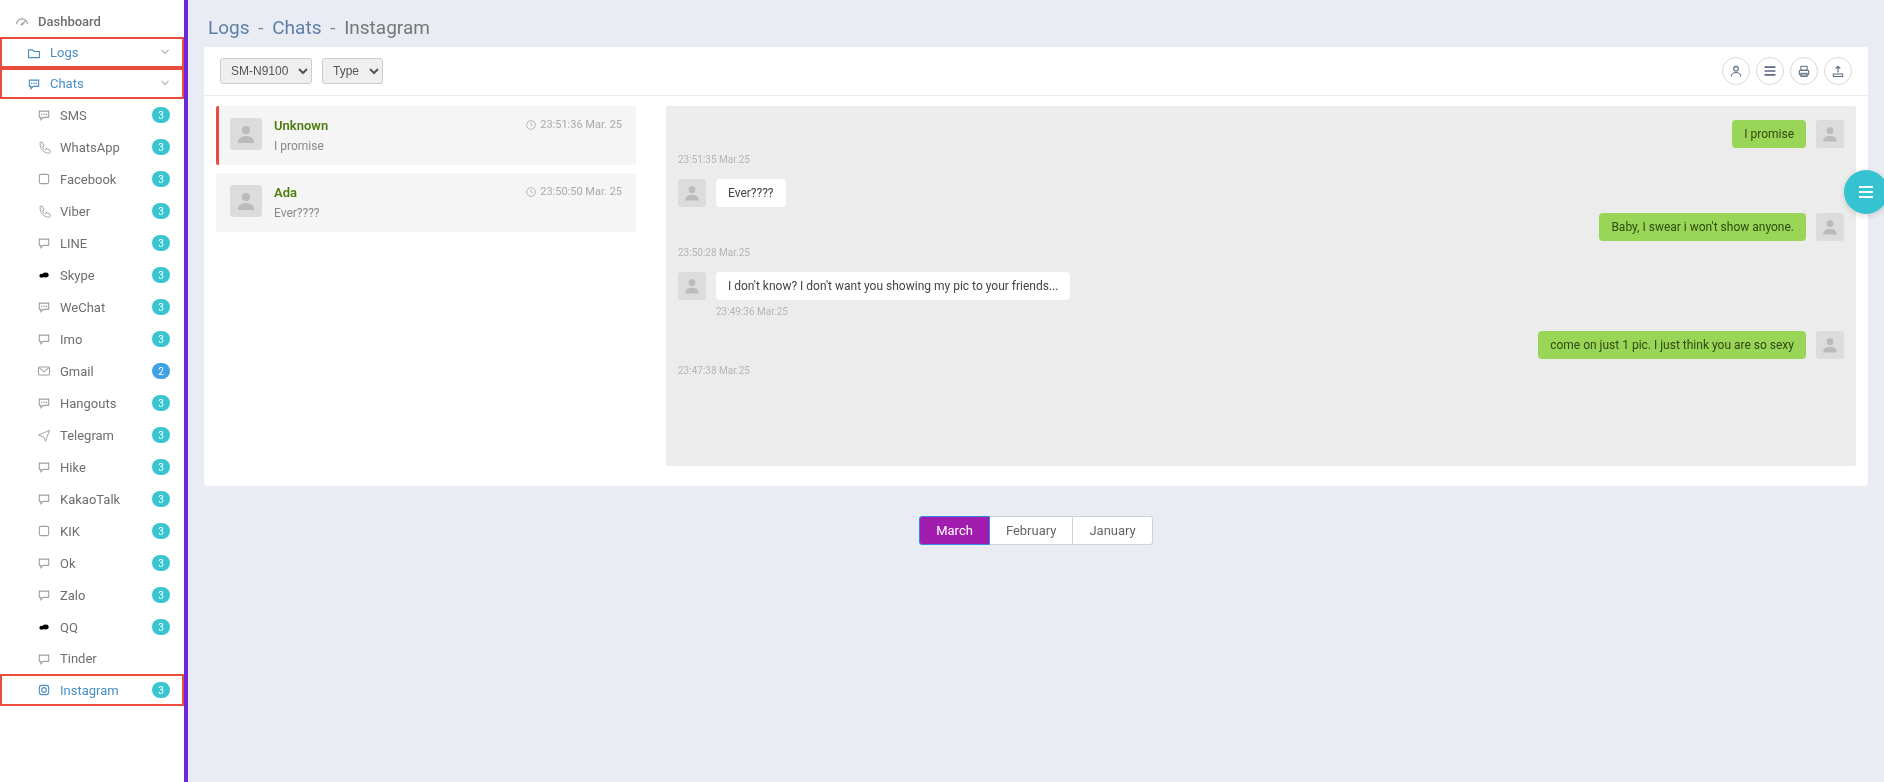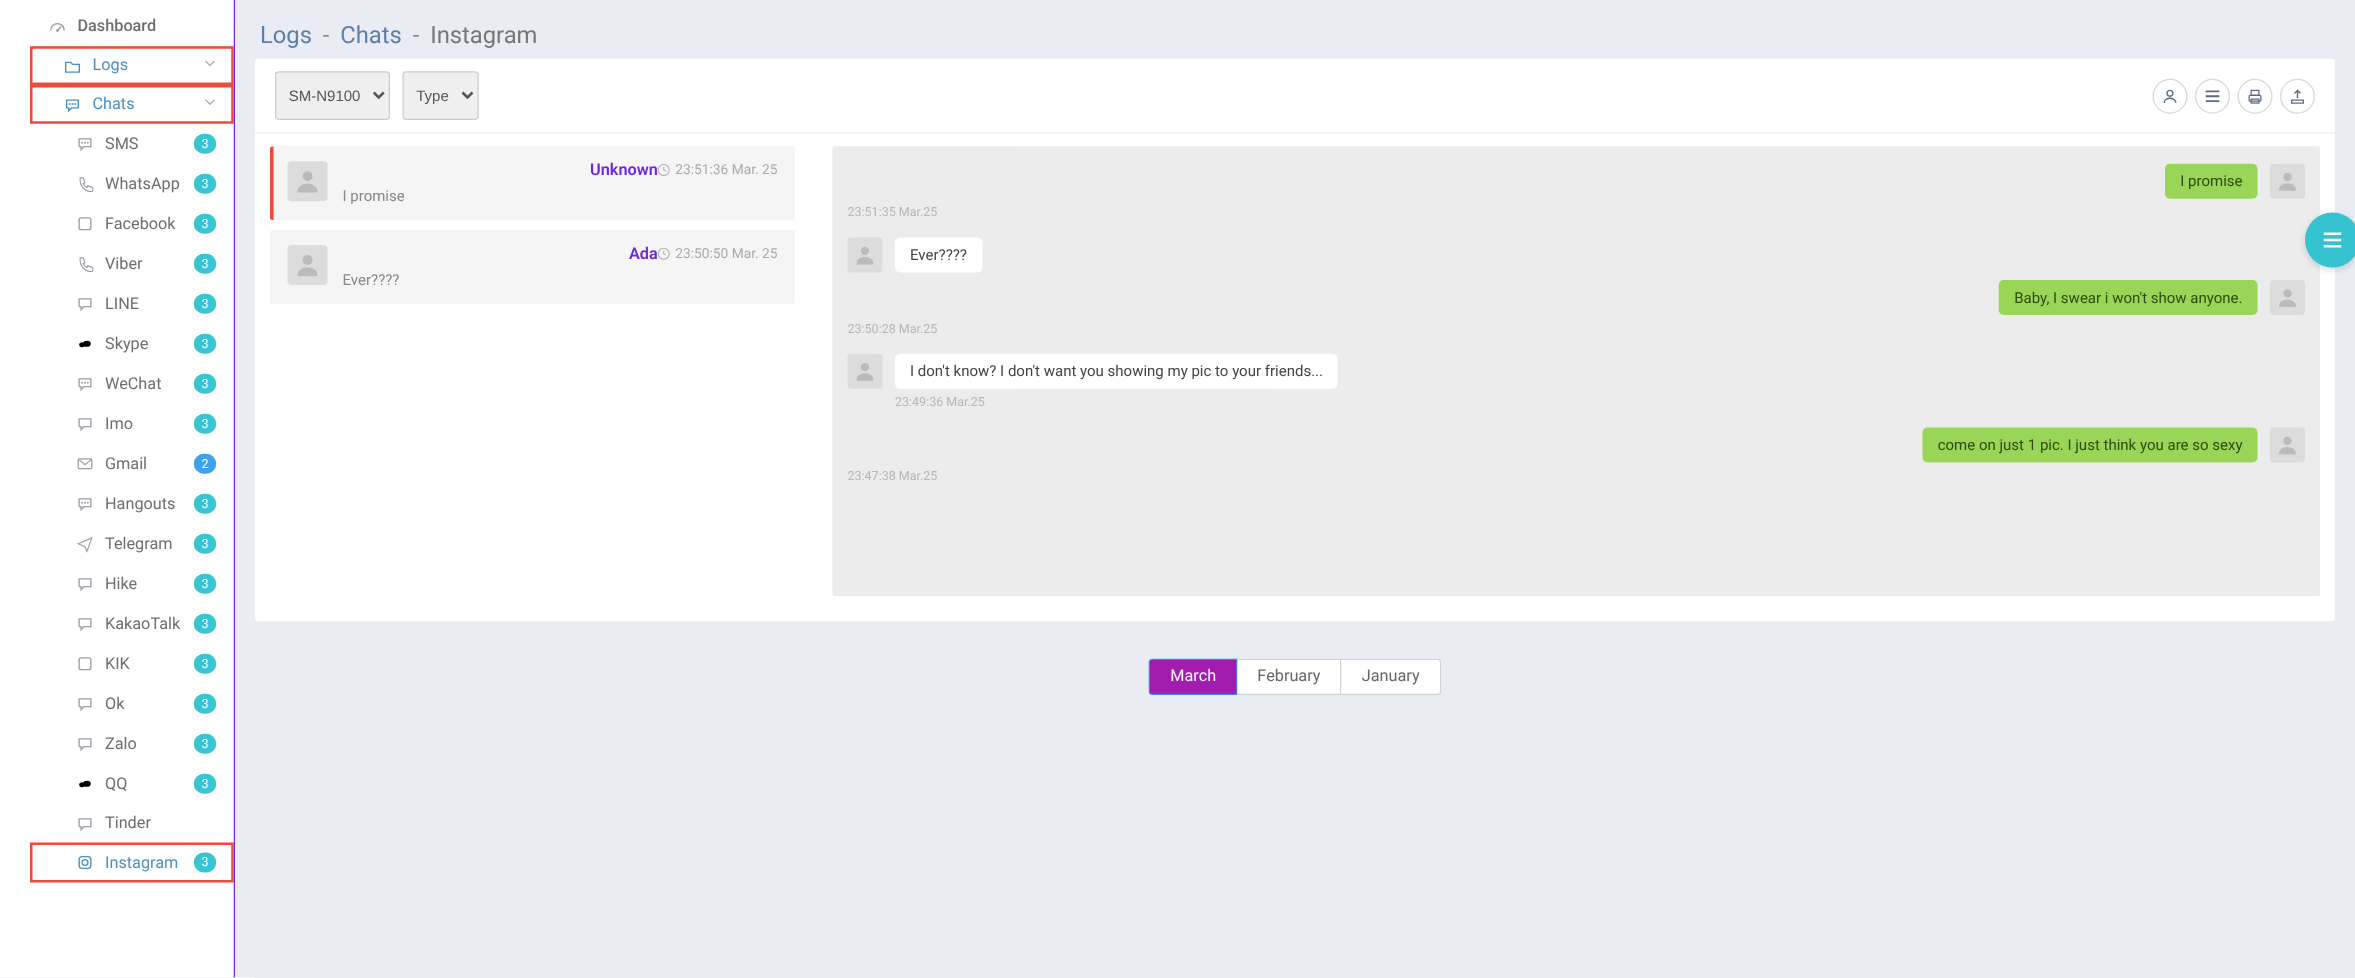--- a/index.html
+++ b/index.html
@@ -1,52 +1,52 @@
 <!DOCTYPE html>
 <html><head>
 <meta charset="utf-8">
 <style>
   * { box-sizing: border-box; margin: 0; padding: 0; }
   body { font-family: -apple-system, "Segoe UI", Roboto, Arial, sans-serif; background:#e9ecf2; color:#6a6a6a; font-size:13px; }
   a { text-decoration:none; color:inherit; }
 
   
   .app { display:flex; min-height:782px; position:relative; }
-  .sidebar { width:188px; background:#fff; border-right:1px solid #6d28d9; padding-top:6px;padding-left:24px; }
+  .sidebar { width:188px; background:#fff; border-right:4px solid #6d28d9; padding-top:6px; }
   .main   { flex:1; padding:0 16px 24px 16px; }
 
   
   .breadcrumb { padding:16px 4px 8px 4px; font-size:19px; color:#5d7fa7; }
   .breadcrumb .sep { color:#8a8a8a; margin:0 4px; }
   .breadcrumb .cur { color:#777; }
 
   
   .toolbar-wrap { background:#fff; border-radius:3px; }
   .toolbar { display:flex; align-items:center; padding:10px 16px; border-bottom:1px solid #eee; }
-  .toolbar select { height:39px; border:1px solid #ccc; border-radius:3px; padding:0 6px; font-size:12px; color:#555; }
+  .toolbar select { height:26px; border:1px solid #ccc; border-radius:3px; padding:0 6px; font-size:12px; color:#555; }
   .toolbar select + select { margin-left:10px; }
   .toolbar .spacer { flex:1; }
   .circle-btn { width:28px; height:28px; border-radius:50%; border:1px solid #d8d8d8; background:#fff; margin-left:6px; display:flex; align-items:center; justify-content:center; color:#5b6b7f; cursor:pointer; }
   .circle-btn svg { width:14px; height:14px; }
 
   
   .content { display:flex; padding:10px 12px 20px 12px; }
   .col-left  { width:420px; margin-right:30px; }
   .col-right { flex:1; background:#ececec; border-radius:2px; padding:14px 12px; min-height:360px; }
 
   
   .conv {
     display:flex; align-items:flex-start; padding:12px 14px;
     background:#f5f5f5; border-radius:2px; margin-bottom:8px; cursor:pointer;
   }
   .conv.active { border-left:3px solid #e74c3c; padding-left:11px; }
   .conv .avatar { width:32px; height:32px; background:#dcdcdc; border-radius:3px; flex:none; margin-right:12px; display:flex; align-items:center; justify-content:center; }
   .conv .avatar svg { width:24px; height:24px; fill:#bbb; }
   .conv .info { flex:1; }
-  .conv .name { font-weight:600; color:#6d28d9;text-align:right; }
+  .conv .name { font-weight:600; color:#4d7c0f; }
   .conv .preview { color:#888; font-size:12px; margin-top:6px; }
   .conv .time { color:#aaa; font-size:11px; white-space:nowrap; display:flex; align-items:center; }
   .conv .time svg { width:10px; height:10px; margin-right:4px; }
 
   
   .msg-row { display:flex; margin-bottom:6px; align-items:flex-start; }
   .msg-row.right { justify-content:flex-end; }
   .msg-row .avatar { width:28px; height:28px; background:#dcdcdc; border-radius:3px; flex:none; display:flex; align-items:center; justify-content:center; }
   .msg-row .avatar svg { width:20px; height:20px; fill:#bbb; }
   .msg-row.left  .avatar { margin-right:10px; }

